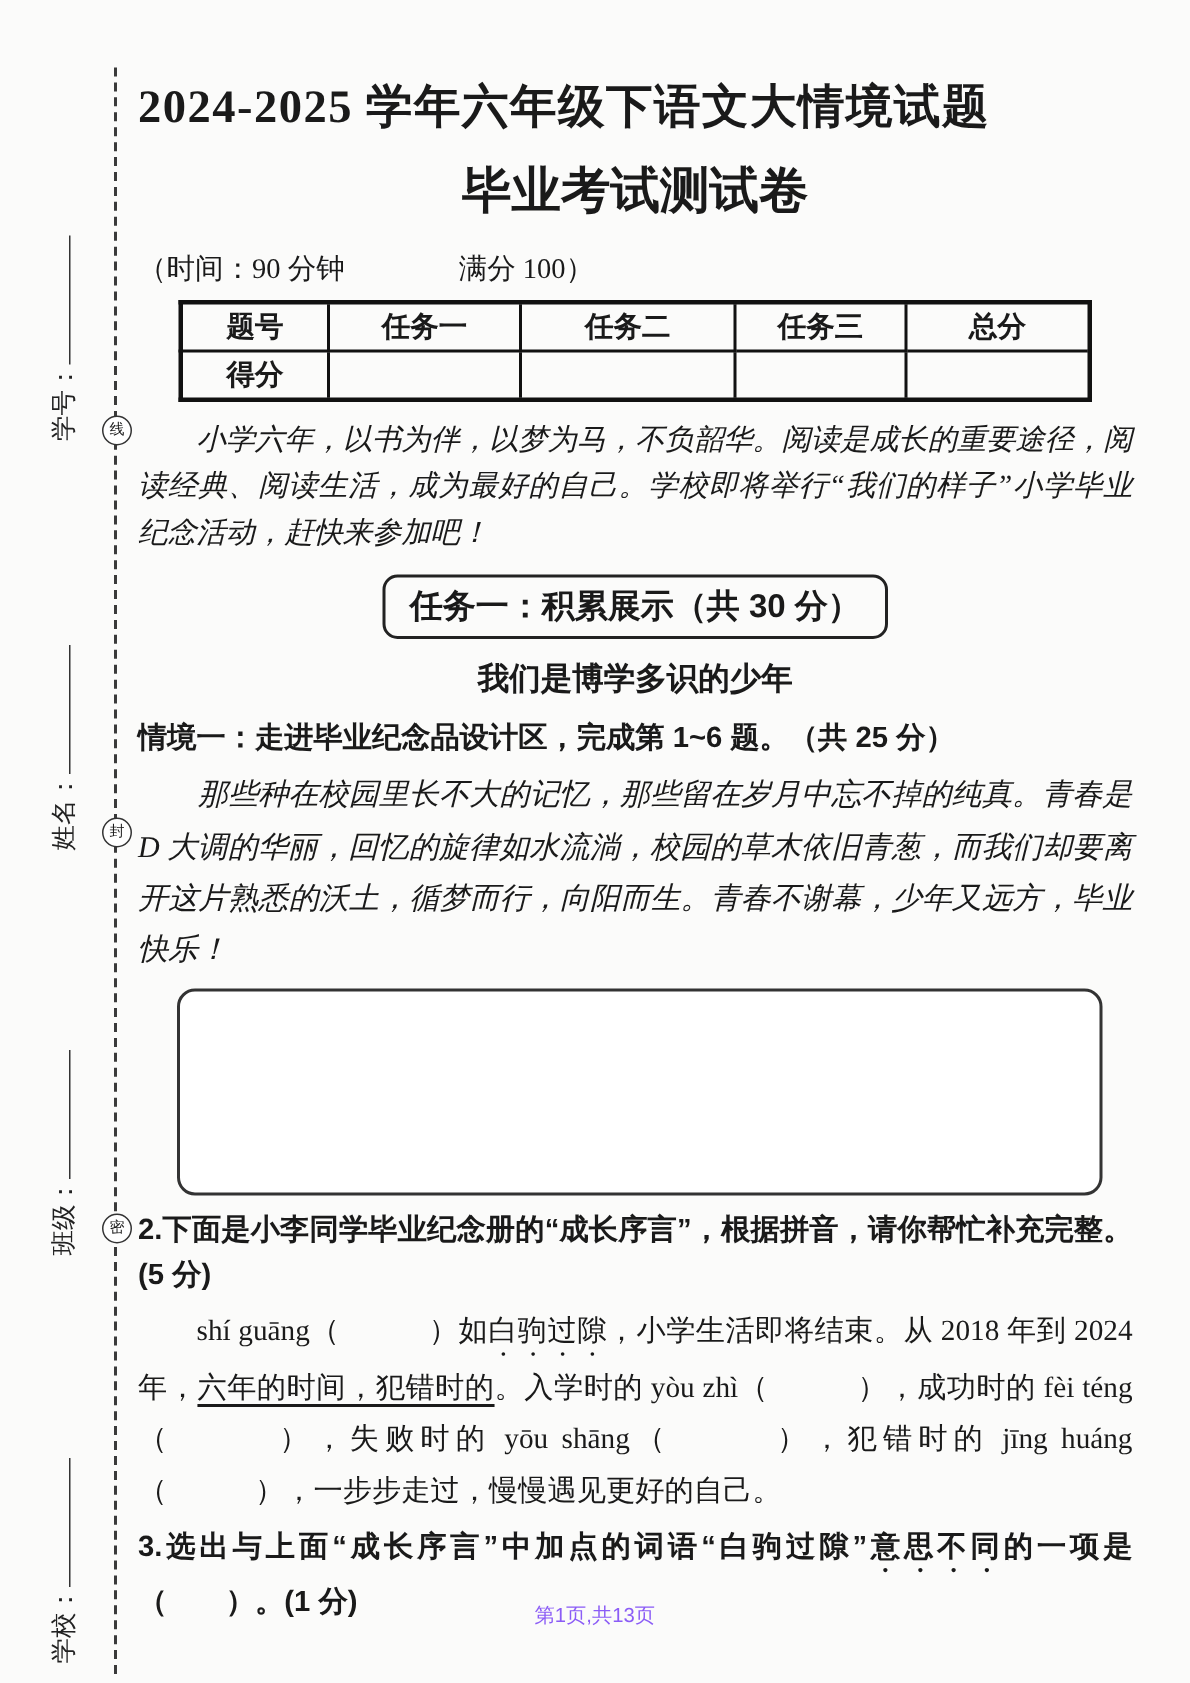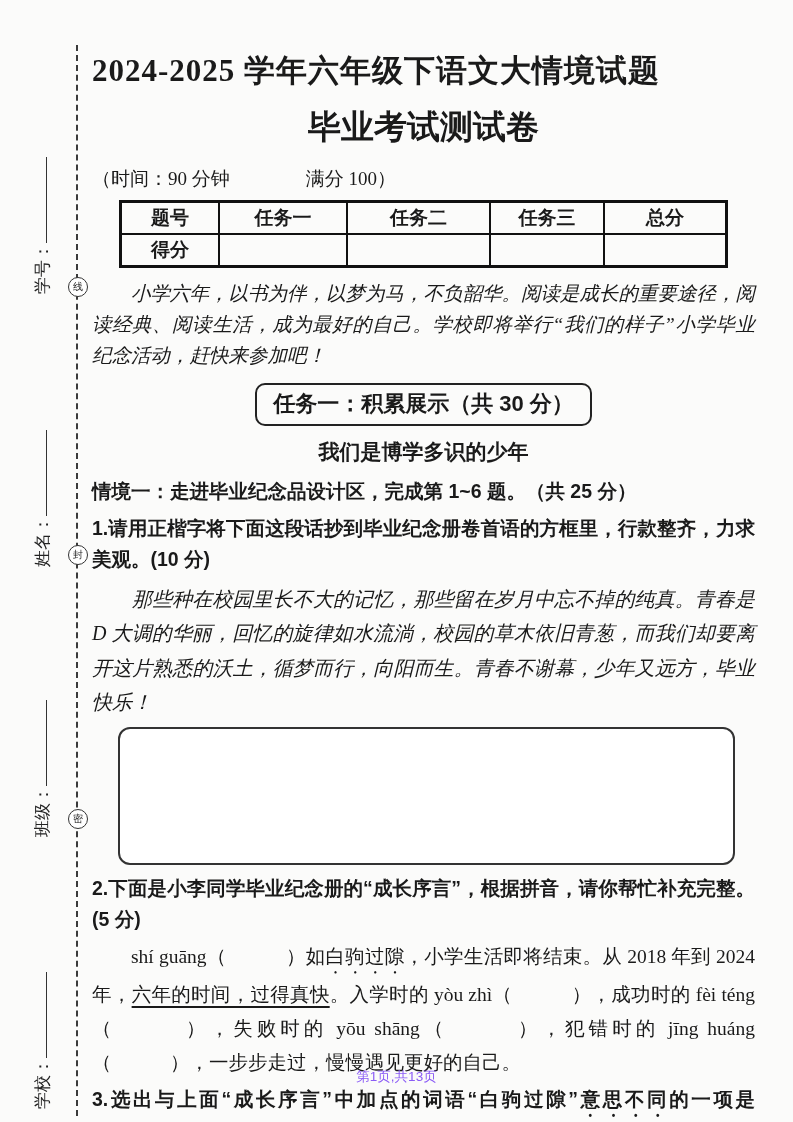--- a/index.html
+++ b/index.html
@@ -127,27 +127,26 @@
 
     <p class="intro kaiti">小学六年，以书为伴，以梦为马，不负韶华。阅读是成长的重要途径，阅读经典、阅读生活，成为最好的自己。学校即将举行“我们的样子”小学毕业纪念活动，赶快来参加吧！</p>
 
     <div class="banner-wrap">
       <span class="banner">任务一：积累展示（共 30 分）</span>
     </div>
     <div class="subtitle">我们是博学多识的少年</div>
 
     <div class="scenario">情境一：走进毕业纪念品设计区，完成第 1~6 题。（共 25 分）</div>
 
-    <p class="prompt">1.请用正楷字将下面这段话抄到毕业纪念册卷首语的方框里，行款整齐，力求美观。(10 分)</p>
     <p class="passage kaiti">那些种在校园里长不大的记忆，那些留在岁月中忘不掉的纯真。青春是 D 大调的华丽，回忆的旋律如水流淌，校园的草木依旧青葱，而我们却要离开这片熟悉的沃土，循梦而行，向阳而生。青春不谢幕，少年又远方，毕业快乐！</p>
 
     <div class="write-box"></div>
 
     <p class="prompt">2.下面是小李同学毕业纪念册的“成长序言”，根据拼音，请你帮忙补充完整。(5 分)</p>
-    <p class="fill"><span>shí guāng（　　　）如</span><span class="jiadian">白驹过隙</span><span>，小学生活即将结束。从 2018 年到 2024 年，</span><span class="uline">六年的时间，过得真快</span><span>。入学时的 yòu zhì（　　　），成功时的 fèi téng（　　　），失败时的 yōu shāng（　　　），犯错时的 jīng huáng（　　　），一步步走过，慢慢遇见更好的自己。</span></p>
+    <p class="fill"><span>shí guāng（　　　）如</span><span class="jiadian">白驹过隙</span><span>，小学生活即将结束。从 2018 年到 2024 年，</span><span class="uline">六年的时间，犯错时的</span><span>。入学时的 yòu zhì（　　　），成功时的 fèi téng（　　　），失败时的 yōu shāng（　　　），犯错时的 jīng huáng（　　　），一步步走过，慢慢遇见更好的自己。</span></p>
 
     <p class="prompt q3"><span>3.选出与上面“成长序言”中加点的词语“白驹过隙”</span><span class="jiadian">意思不同</span><span>的一项是（　　）。(1 分)</span></p>
 
   </div>
 
   <div class="footer">第1页,共13页</div>
 
 </div>
 
 </body></html>

